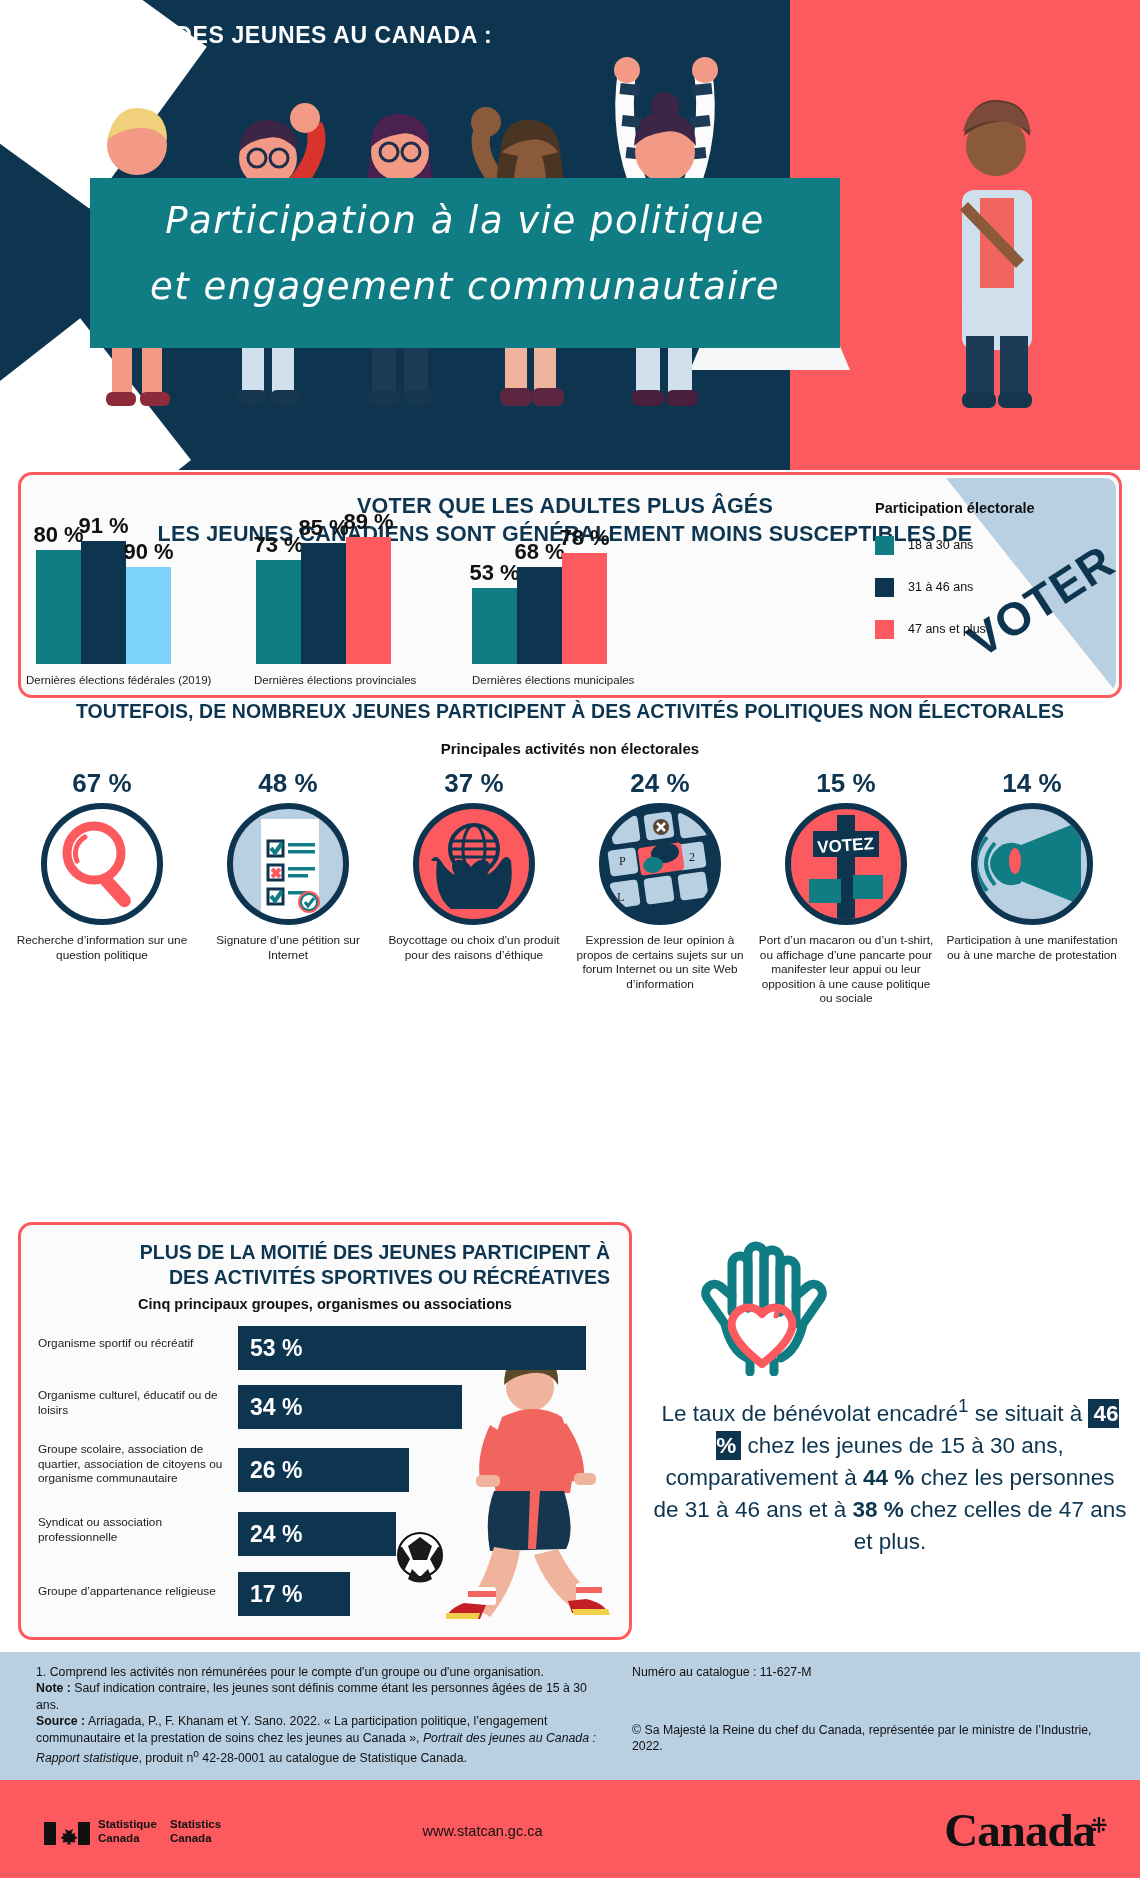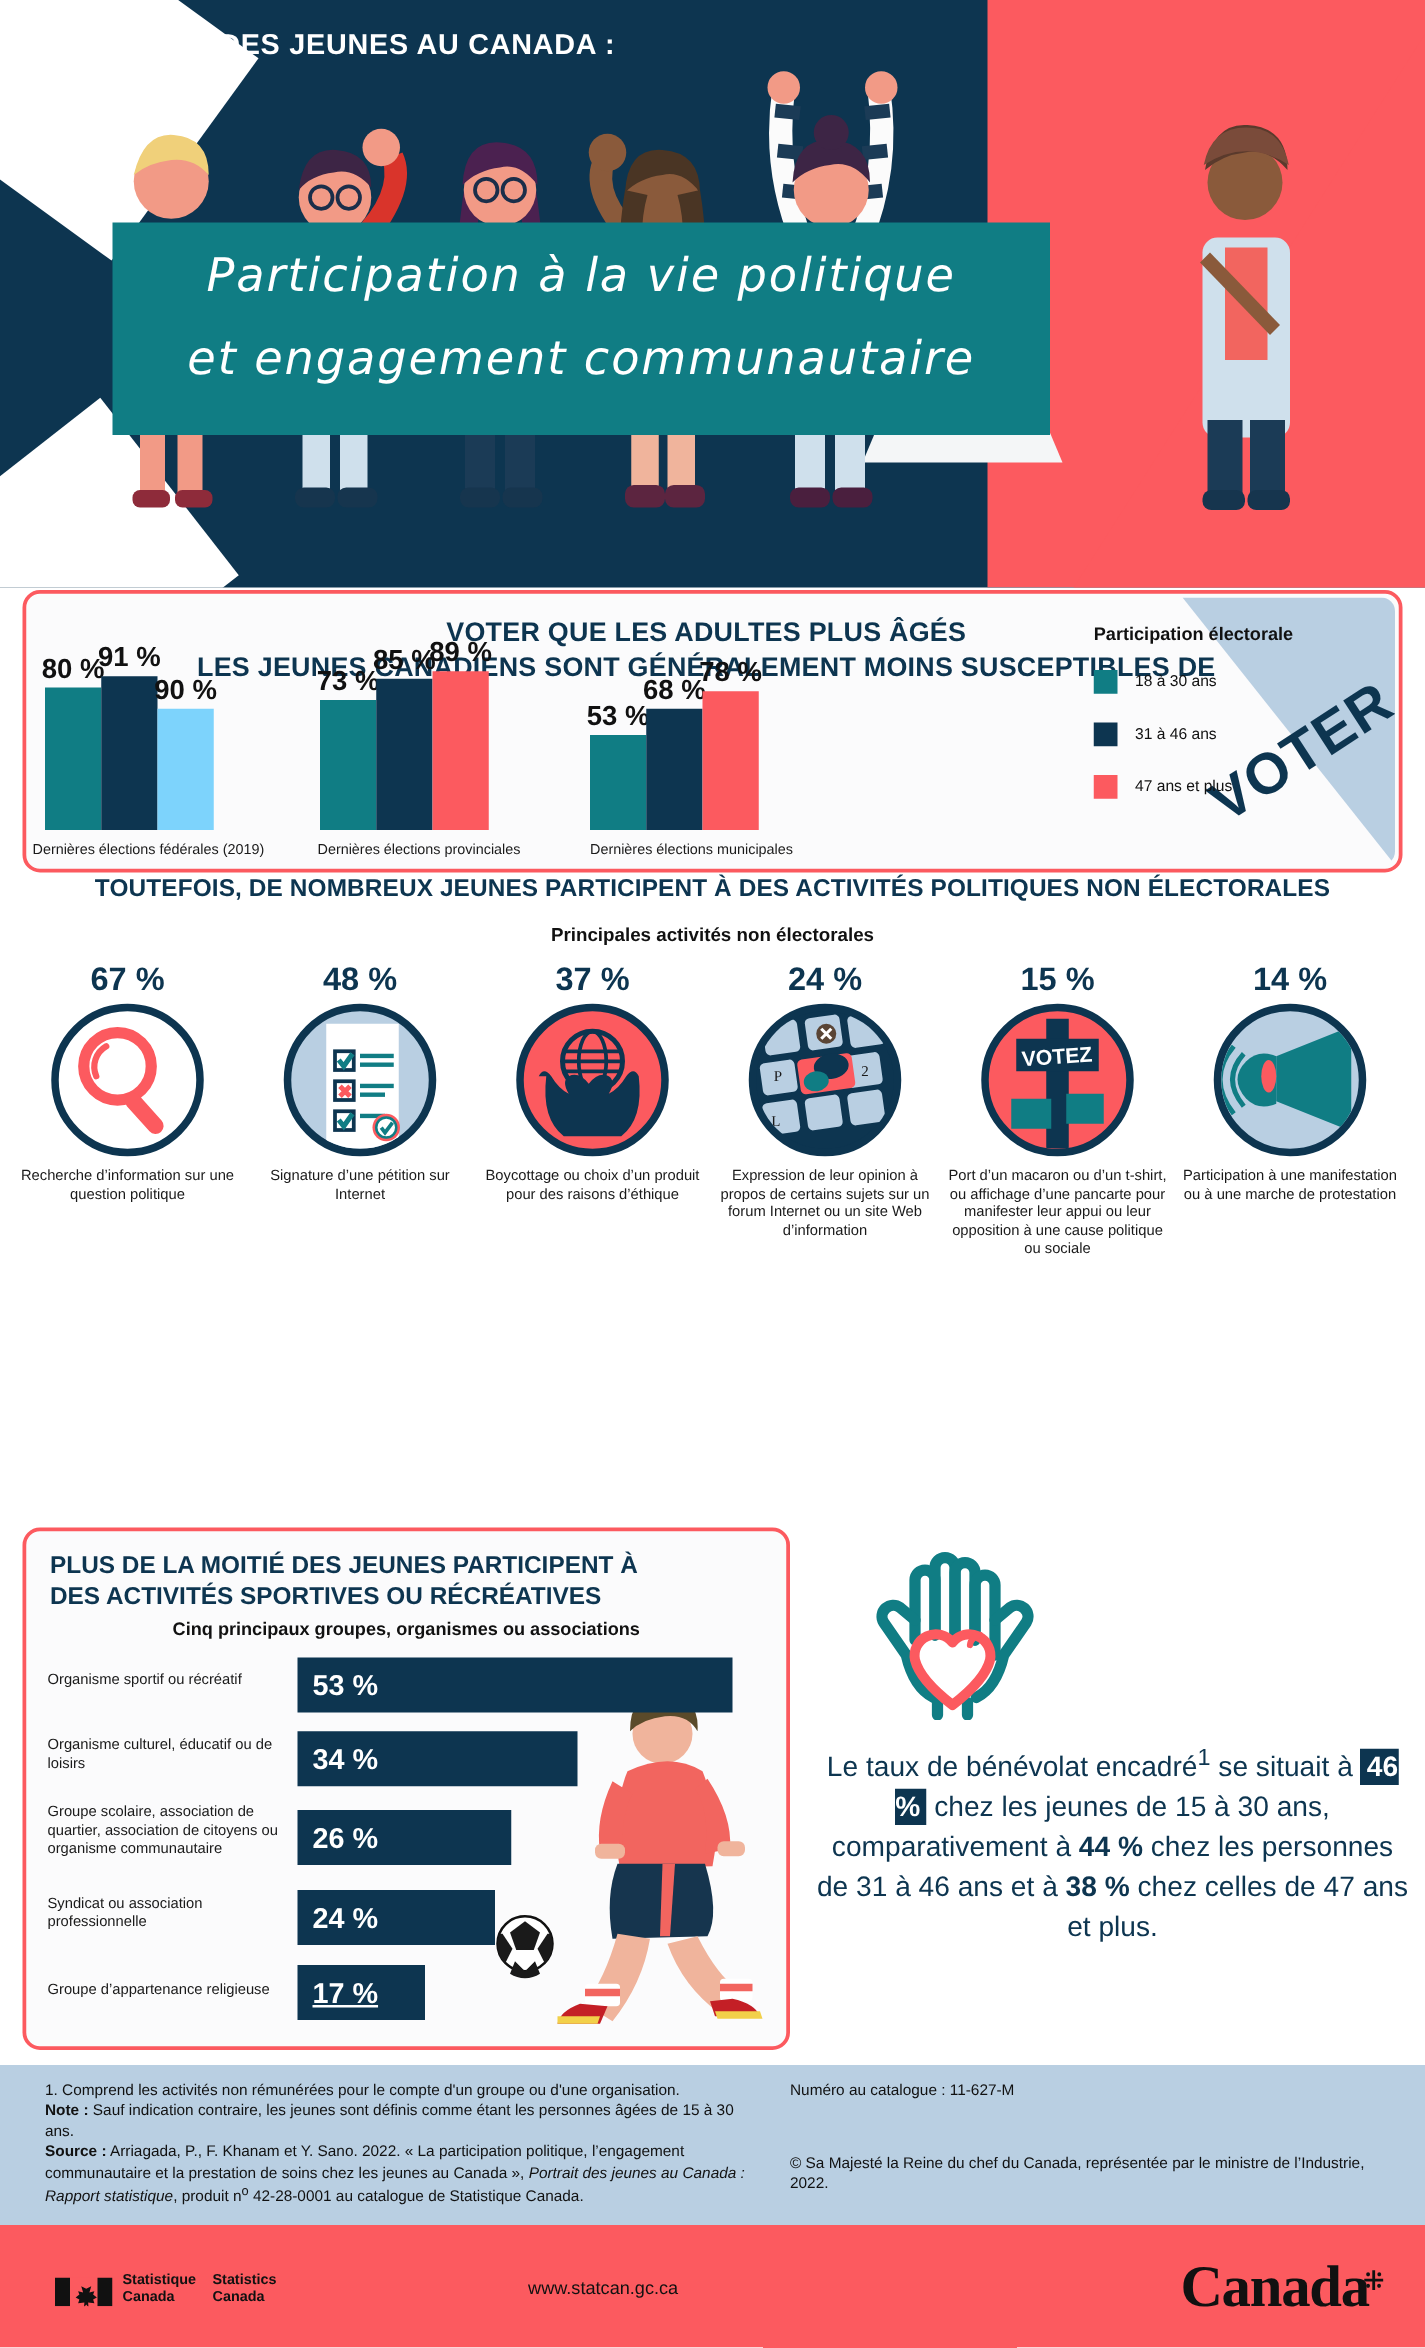--- a/index.html
+++ b/index.html
@@ -65,21 +65,21 @@
 
   .acts{position:absolute;left:14px;top:768px;width:1112px;height:250px;}
   .act{position:absolute;width:176px;text-align:center;}
   .act-pct{font-size:26px;font-weight:bold;color:#0d3550;margin-bottom:4px;}
   .act-circle{width:122px;height:122px;border-radius:50%;border:6px solid #0d3550;margin:0 auto;
      position:relative;overflow:hidden;box-sizing:border-box;}
   .act-cap{margin-top:8px;font-size:11.8px;line-height:14.5px;color:#1a1a1a;font-stretch:condensed;}
 
   
   #card-sport{left:18px;top:1222px;width:608px;height:412px;}
-  .sp-title{position:absolute;left:40px;top:1240px;width:570px;text-align:left;
+  .sp-title{position:absolute;left:40px;top:1240px;width:570px;text-align:right;
      font-size:19.5px;font-weight:bold;color:#0d3550;line-height:25px;font-stretch:condensed;}
   .sp-sub{position:absolute;left:40px;top:1296px;width:570px;text-align:center;
      font-size:14.5px;font-weight:bold;color:#111;font-stretch:condensed;}
   .hrow{position:absolute;height:44px;}
   .hlabel{position:absolute;left:38px;width:190px;font-size:11.8px;line-height:14.5px;color:#1a1a1a;font-stretch:condensed;}
   .hbar{position:absolute;left:238px;height:44px;background:#0d3550;color:#fff;font-size:23px;
      font-weight:bold;display:flex;align-items:center;padding-left:12px;box-sizing:border-box;}
 
   .soccer-player{position:absolute;left:390px;top:1355px;width:230px;height:270px;}
 
@@ -457,21 +457,21 @@
     <div class="hrow" style="top:1448px;left:0;width:608px;">
       <div class="hlabel" style="top:-6px;">Groupe scolaire, association de quartier, association de citoyens ou organisme communautaire</div>
       <div class="hbar" style="width:171px;">26 %</div>
     </div>
     <div class="hrow" style="top:1512px;left:0;width:608px;">
       <div class="hlabel" style="top:3px;">Syndicat ou association professionnelle</div>
       <div class="hbar" style="width:158px;">24 %</div>
     </div>
     <div class="hrow" style="top:1572px;left:0;width:608px;">
       <div class="hlabel" style="top:12px;">Groupe d’appartenance religieuse</div>
-      <div class="hbar" style="width:102px;text-decoration:underline;">17 %</div>
+      <div class="hbar" style="width:112px;">17 %</div>
     </div>
   </div>
 
   <svg class="vol-icon" viewBox="0 0 200 138">
     <g fill="none" stroke="#107d84" stroke-width="9" stroke-linecap="round" stroke-linejoin="round">
       <path d="M70 74 V26 a8 8 0 0 1 16 0 V70"></path>
       <path d="M86 70 V16 a8 8 0 0 1 16 0 V70"></path>
       <path d="M102 70 V20 a8 8 0 0 1 16 0 V74"></path>
       <path d="M118 74 V30 a8 8 0 0 1 16 0 V86"></path>
       <path d="M70 58 l-12-10 a9 9 0 0 0-13 12 l18 26 q6 26 22 34"></path>

